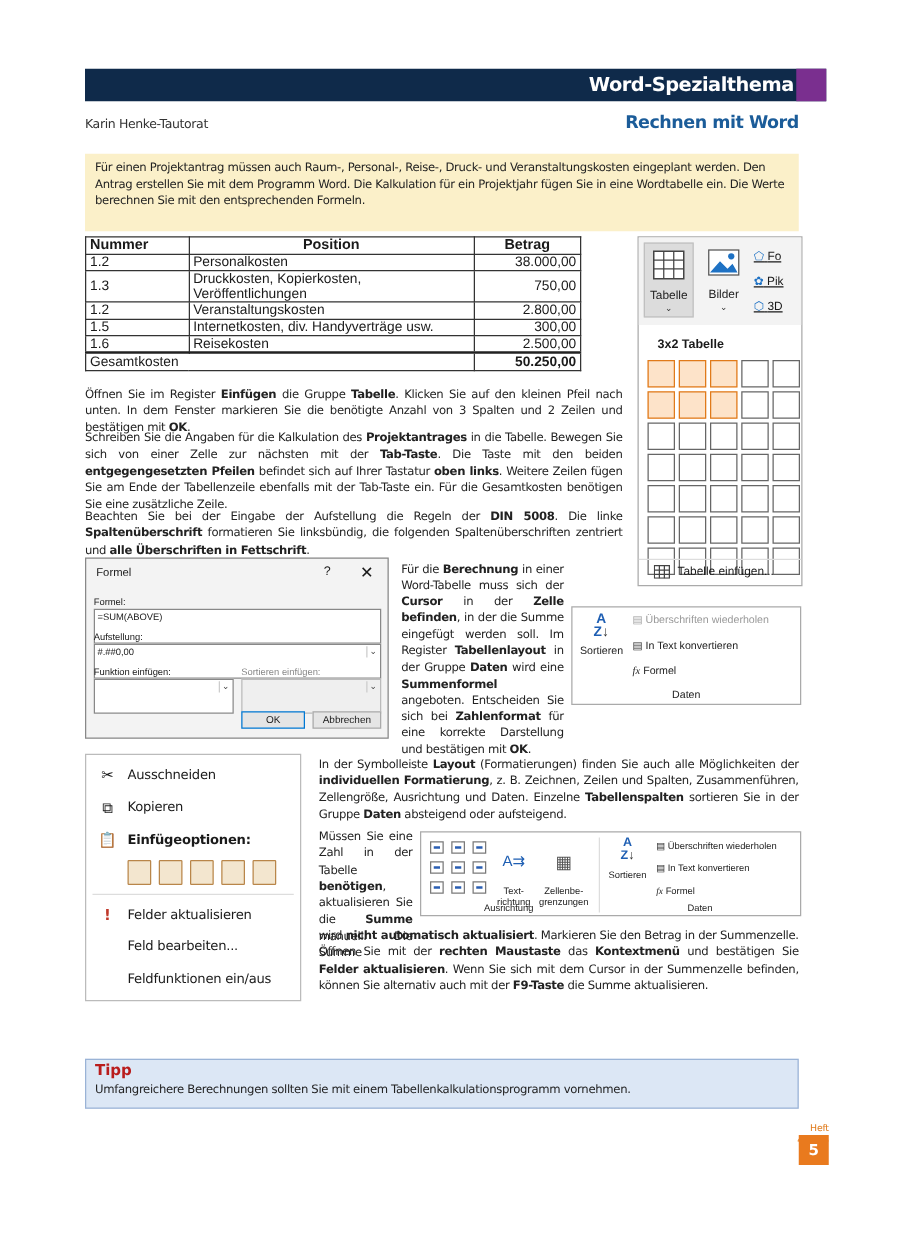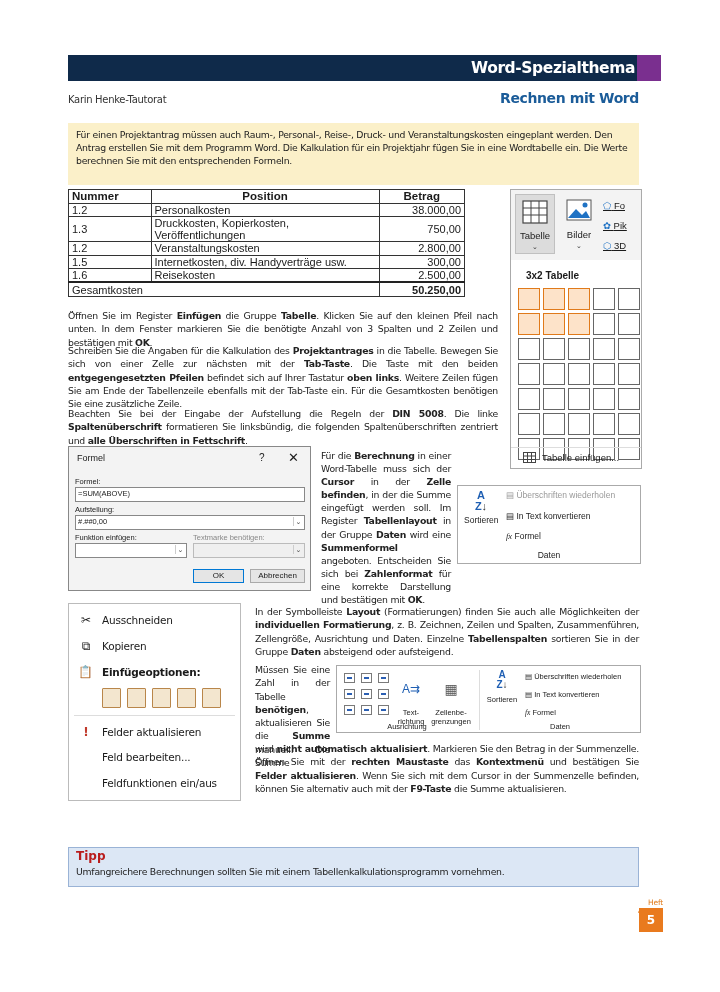--- a/index.html
+++ b/index.html
@@ -38,21 +38,21 @@
   .cell-grid { position: absolute; left: 7px; top: 98px; display: grid; grid-template-columns: repeat(5, 22px); grid-auto-rows: 22px; gap: 3px; }
   .cell { width: 22px; height: 22px; border: 1px solid #666; background: #fff; }
   .cell.sel { border: 1px solid #e07a1a; background: #fde3c9; }
 
   
   #formula-dialog { left: 68px; top: 446px; width: 243px; height: 145px; border: 1px solid #888; background: #f3f3f3; font-size: 8px; }
   #formula-dialog .dtitle { position:absolute; left:8px; top:6px; font-size:9px; }
   #formula-dialog .dq { position:absolute; left:190px; top:5px; font-size:10px; }
   #formula-dialog .dx { position:absolute; left:219px; top:3px; font-size:13px; }
   .dlabel { position:absolute; left:6px; font-size:7.5px; }
-  .dinput { position:absolute; background:#fff; border:1px solid #888; height:15px; font-size:7.5px; padding-left:2px; line-height:11px; }
+  .dinput { position:absolute; background:#fff; border:1px solid #888; height:28px; font-size:7.5px; padding-left:2px; line-height:11px; }
   .dsel-arrow { position:absolute; right:1px; top:1px; width:10px; height:9px; font-size:7px; line-height:9px; text-align:center; color:#444; border-left:1px solid #ccc; }
   .dbtn { position:absolute; height:14px; border:1px solid #aaa; background:#e5e5e5; font-size:8px; text-align:center; line-height:12px; }
   .dbtn.primary { border:1px solid #0078d4; }
 
   
   #daten-box { left: 457px; top: 485px; width: 184px; height: 79px; border: 1px solid #aaa; background: #fff; font-size: 8.5px; color:#222; }
   
   #context-menu { left: 68px; top: 603px; width: 173px; height: 198px; border: 1px solid #bbb; background: #fff; font-size: 10.5px; font-family: "DejaVu Sans", sans-serif; }
   .cm-item { position:absolute; left:8px; display:flex; align-items:center; }
   .cm-icon { width:18px; font-size:12px; text-align:center; margin-right:7px; }
@@ -218,21 +218,21 @@
   <div class="dinput" style="left:6px;top:40px;width:230px;">=SUM(ABOVE)</div>
   <div class="dlabel" style="top:58px;">Aufstellung:</div>
   <div class="dinput" style="left:6px;top:68px;width:230px;">
     <span>#.##0,00</span>
     <span class="dsel-arrow">⌄</span>
   </div>
   <div class="dlabel" style="top:86px;">Funktion einfügen:</div>
   <div class="dinput" style="left:6px;top:96px;width:112px;">
     <span class="dsel-arrow">⌄</span>
   </div>
-  <div class="dlabel" style="top:86px;left:124px;color:#888;">Textmarke benötigen:</div>
+  <div class="dlabel" style="top:86px;left:124px;color:#888;">Sortieren einfügen:</div>
   <div class="dinput" style="left:124px;top:96px;width:112px;background:#efefef;border-color:#bbb;">
     <span class="dsel-arrow">⌄</span>
   </div>
   <div class="dbtn primary" style="left:124px;top:122px;width:51px;">OK</div>
   <div class="dbtn" style="left:181px;top:122px;width:55px;">Abbrechen</div>
 </div>
 
 <div class="abs" id="daten-box">
   <div style="position:absolute;left:6px;top:4px;width:34px;text-align:center;">
     <div style="font-size:11px;line-height:11px;color:#1f5fb3;font-weight:bold;">A<br>Z<span style="color:#333;font-weight:normal">↓</span></div>

